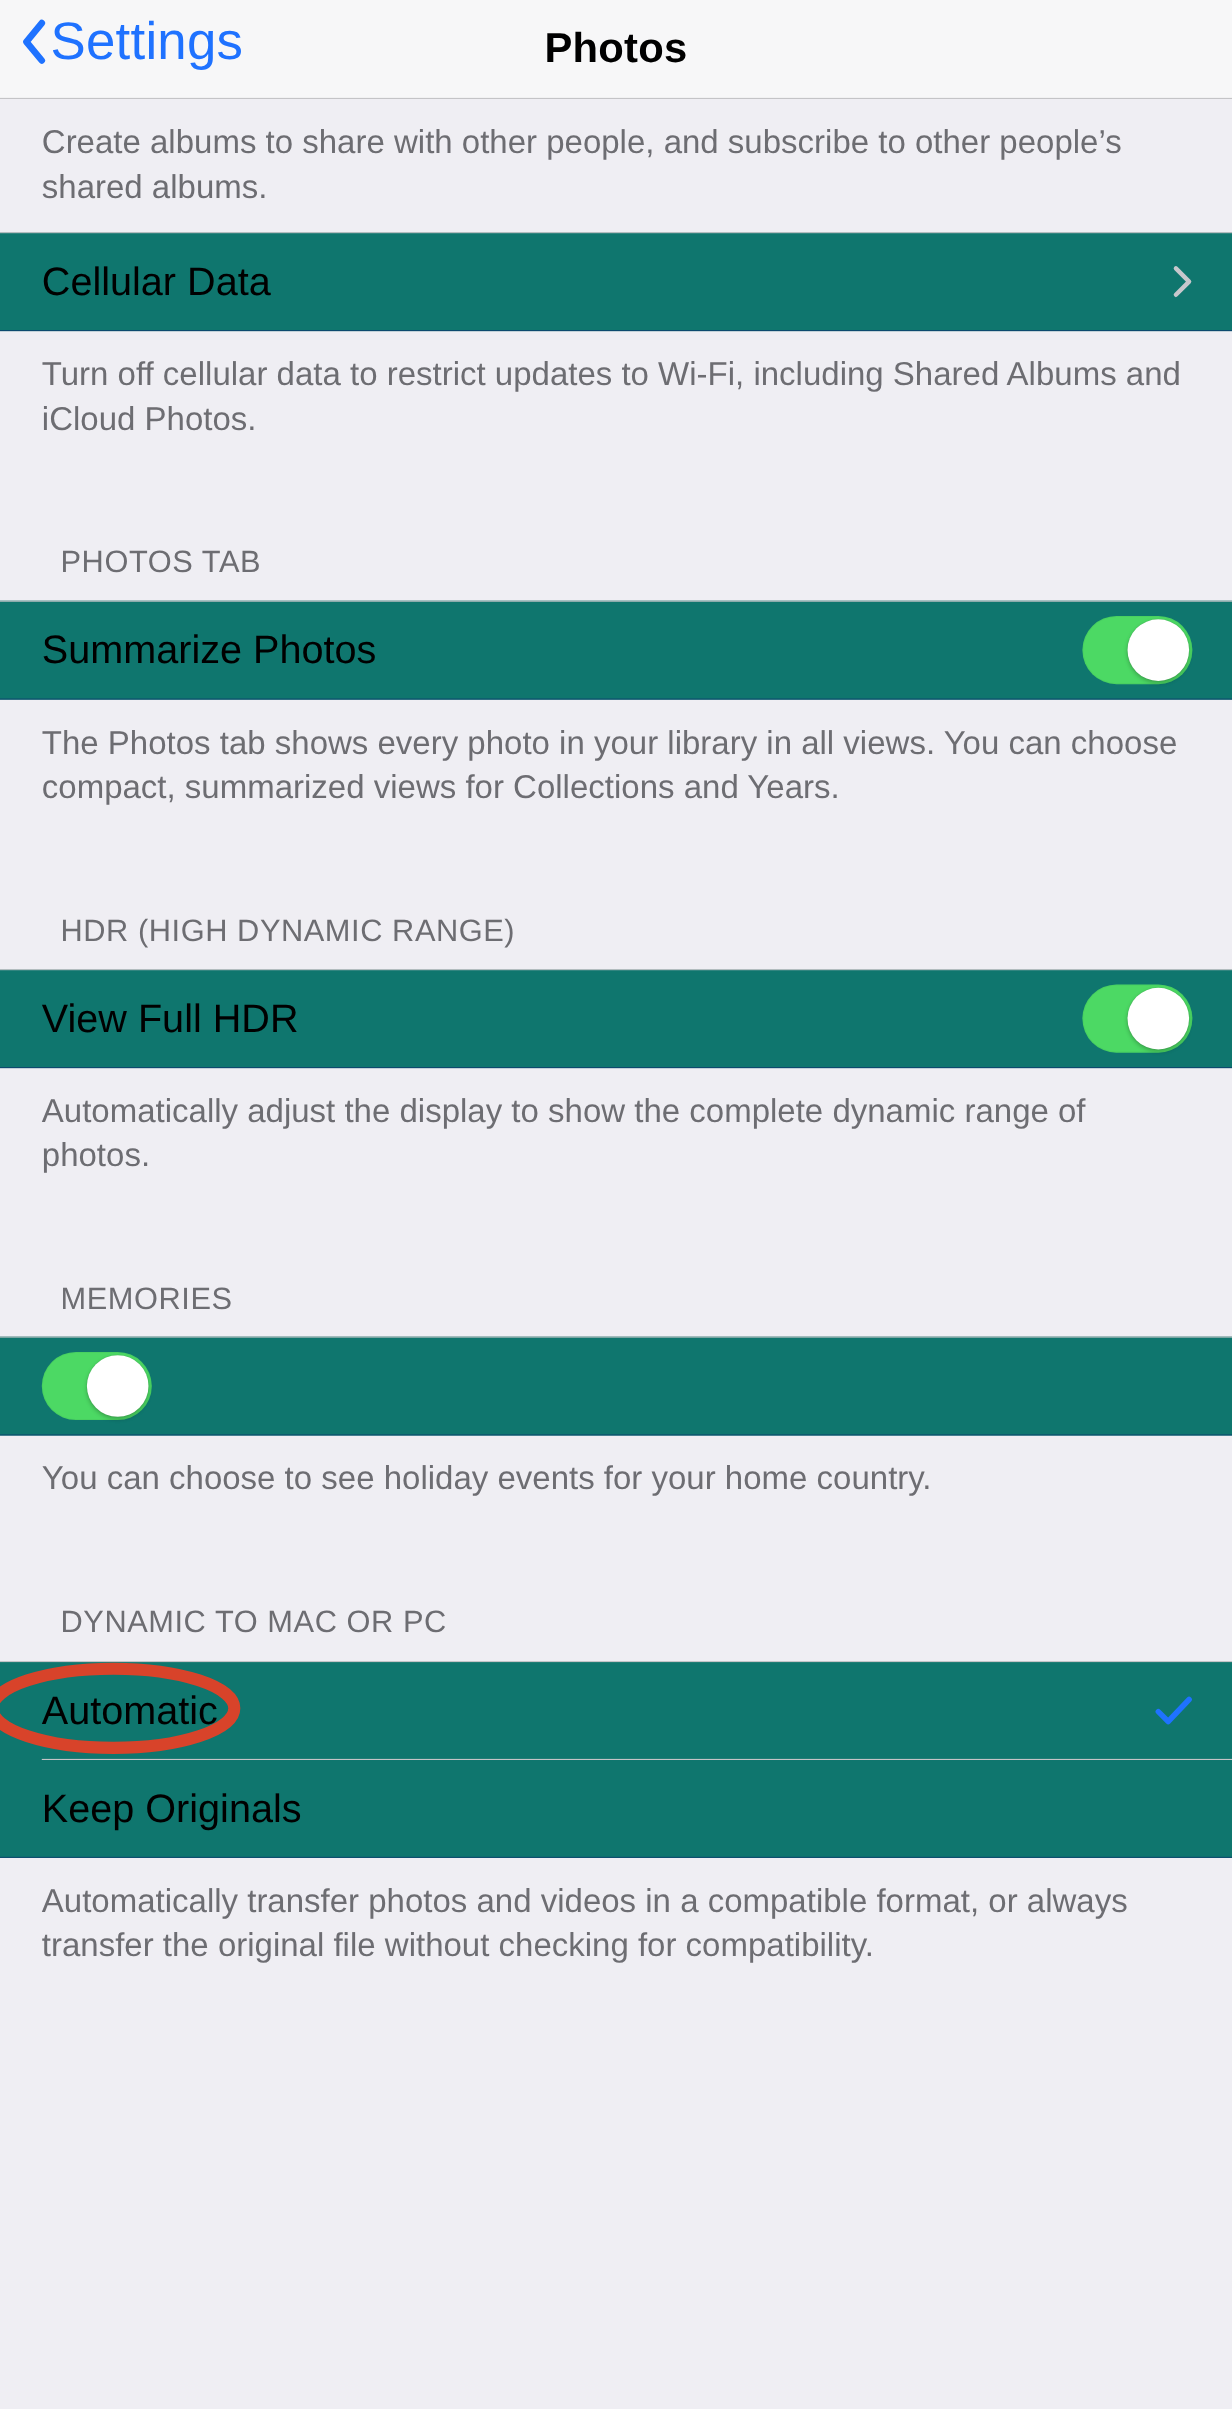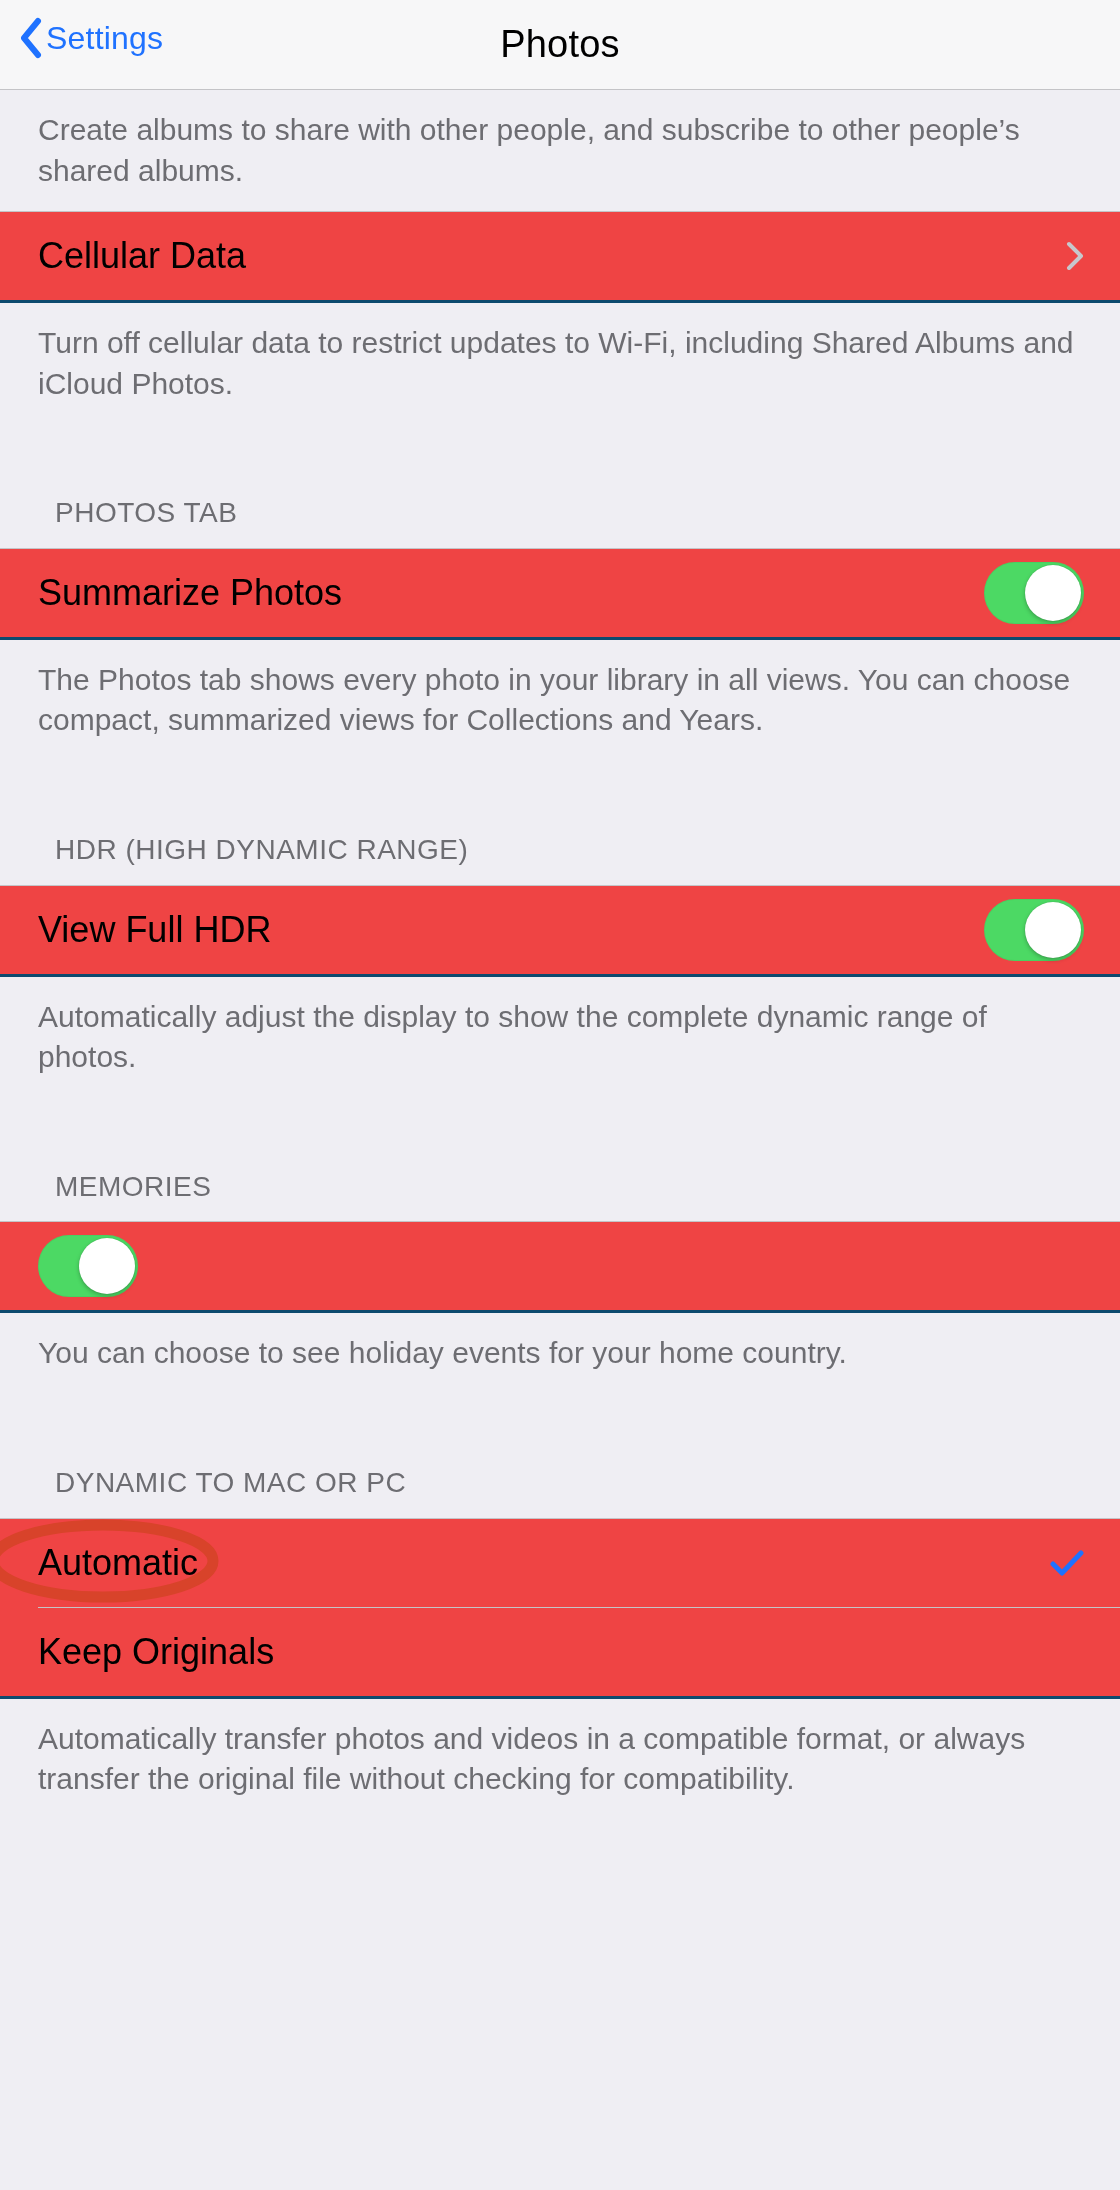--- a/index.html
+++ b/index.html
@@ -16,57 +16,57 @@
     position:relative;
     height:90px;
     background:#f7f7f8;
     border-bottom:1px solid #c4c4c7;
     display:flex;
     align-items:center;
     justify-content:center;
   }
   .navbar-title {
     font-size:38px;
-    font-weight:400;
+    font-weight:700;
     color:#000;
     letter-spacing:0.2px;
   }
   .back-btn {
     position:absolute;
     left:18px;
     top:0;
     height:76px;
     display:flex;
     align-items:center;
     gap:4px;
     color:#1f72ff;
-    font-size:32px;
+    font-size:48px;
     letter-spacing:0.2px;
   }
   .back-chevron svg { display:block; }
 
   
   .footer-text, .header-text {
     padding:20px 38px;
     font-size:30px;
     line-height:1.35;
     color:#6d6d72;
   }
   .header-text {
     padding:70px 38px 16px 55px;
     font-size:28px;
     letter-spacing:0.5px;
     color:#6d6d72;
     text-transform:none;
   }
 
   .group {
-    background:#ef4444;
+    background:#0f766e;
     border-top:1px solid #c4c4c7;
-    border-bottom:3px solid #0c4a6e;
+    border-bottom:1px solid #0c4a6e;
   }
   .row {
     min-height:88px;
     display:flex;
     align-items:center;
     padding:0 36px 0 38px;
     font-size:36px;
     color:#000;
     position:relative;
   }

